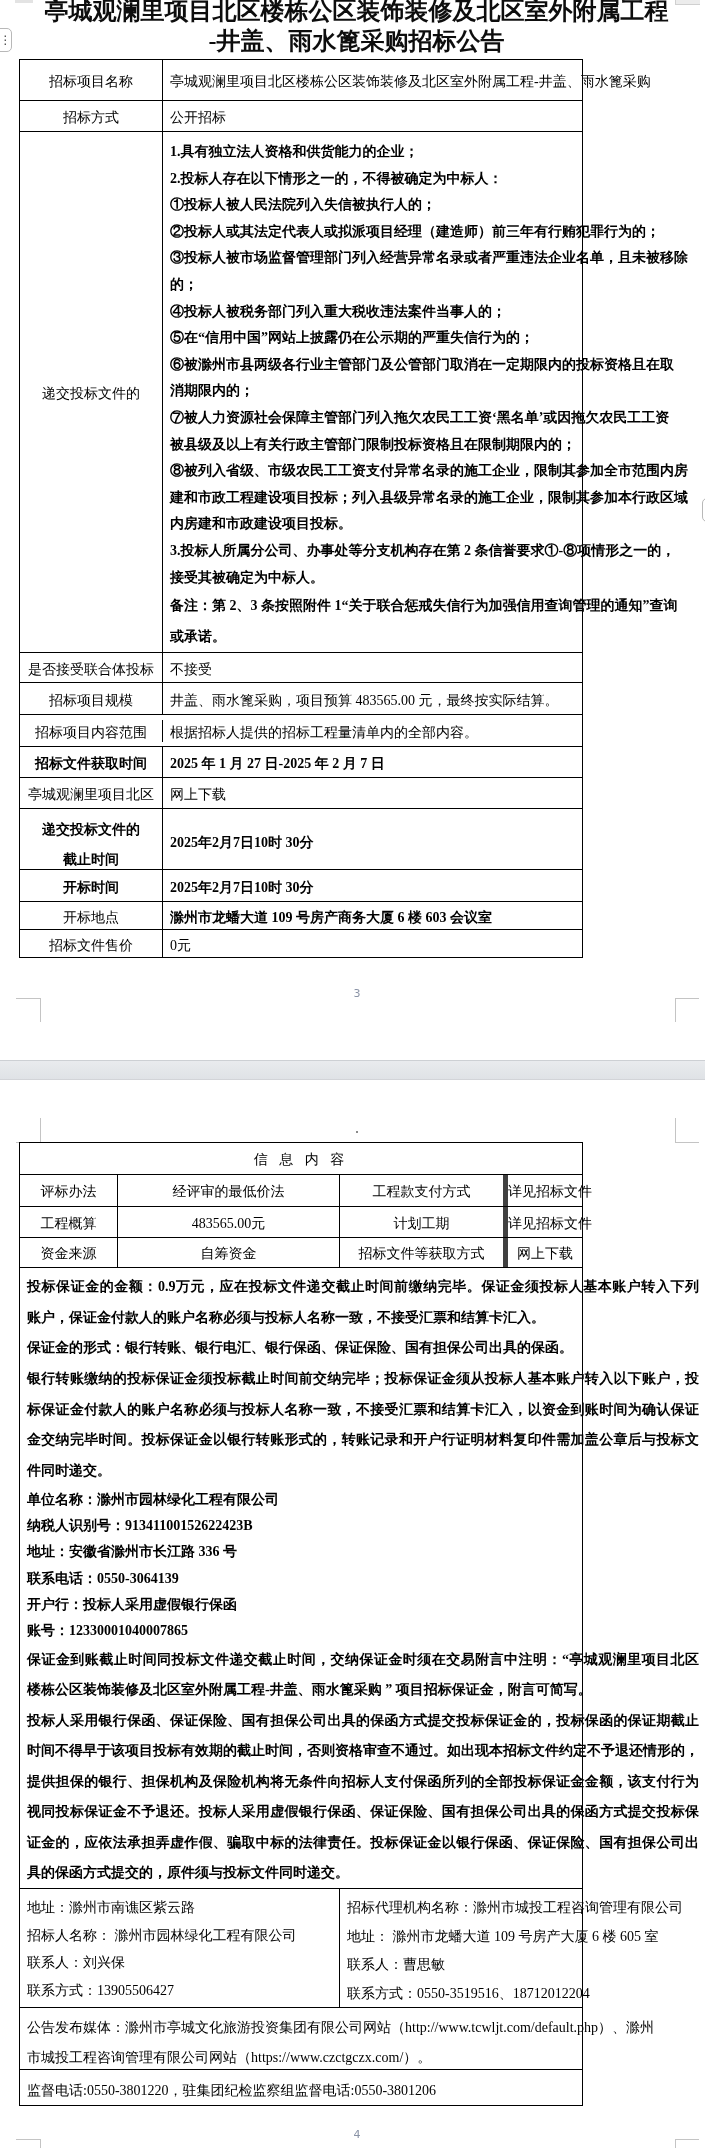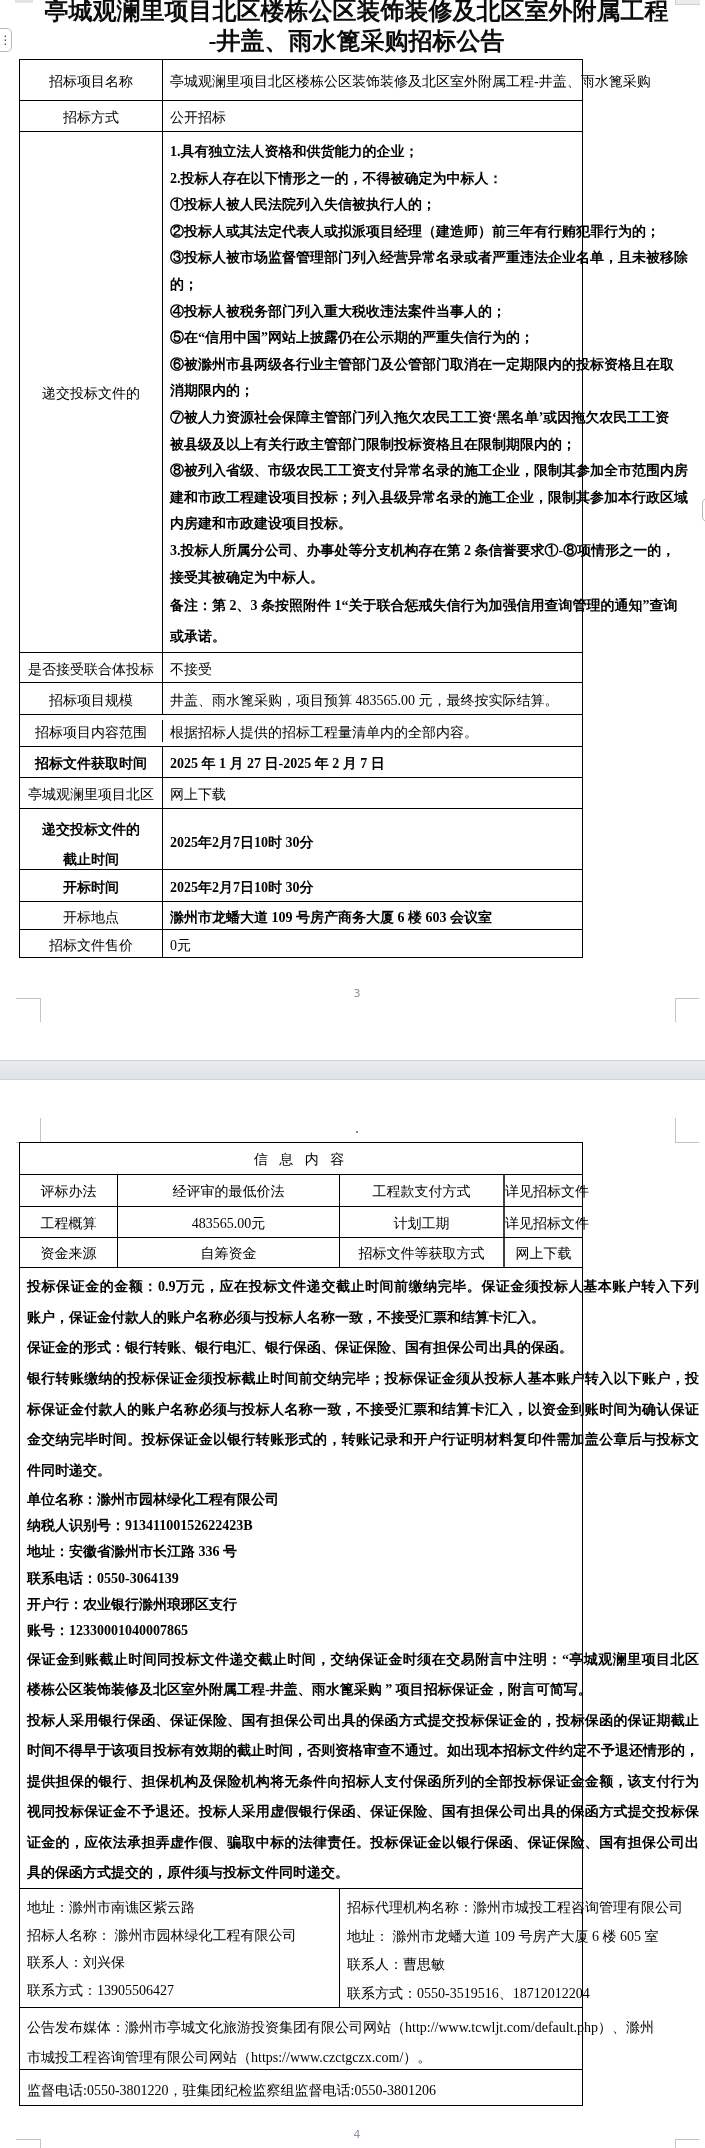--- a/index.html
+++ b/index.html
@@ -19,21 +19,21 @@
   .j{text-align:justify;text-align-last:justify;}
   .ln26{height:26.6px;line-height:26.6px;}
   .ln30{height:30.5px;line-height:30.5px;}
   .lab2{flex-direction:column;justify-content:flex-start;padding-top:6px;}
   .lab2 div{line-height:30px;height:30px;}
   
   .g{display:flex;align-items:center;justify-content:center;text-align:center;white-space:nowrap;padding-top:3px;}
   .c1{flex:none;width:97px;}
   .c2{flex:none;width:222px;border-left:1px solid #000;}
   .c3{flex:none;width:164px;border-left:1px solid #000;}
-  .c4{flex:1;border-left:2px solid #404040;}
+  .c4{flex:1;border-left:5px solid #404040;}
   .hdr{flex:1;display:flex;align-items:center;justify-content:center;letter-spacing:4px;padding-top:2px;}
   .full{flex:1;display:flex;flex-direction:column;padding:4px 5px 0 7px;}
   .la{height:30.7px;line-height:30.7px;}
   .lb{height:26.3px;line-height:26.3px;}
   .lc{height:30.5px;line-height:30.5px;}
   .half-l{flex:none;width:319px;padding:5px 5px 0 7px;}
   .half-l div{height:27.7px;line-height:27.7px;white-space:nowrap;}
   .half-r{flex:1;border-left:1px solid #000;padding:5px 5px 0 7px;}
   .half-r div{height:28.7px;line-height:28.7px;white-space:nowrap;}
   .media{flex:1;padding:5px 5px 0 7px;}
@@ -183,21 +183,21 @@
       <div class="ln la">账户，保证金付款人的账户名称必须与投标人名称一致，不接受汇票和结算卡汇入。</div>
       <div class="ln la">保证金的形式：银行转账、银行电汇、银行保函、保证保险、国有担保公司出具的保函。</div>
       <div class="ln la j">银行转账缴纳的投标保证金须投标截止时间前交纳完毕；投标保证金须从投标人基本账户转入以下账户，投</div>
       <div class="ln la j">标保证金付款人的账户名称必须与投标人名称一致，不接受汇票和结算卡汇入，以资金到账时间为确认保证</div>
       <div class="ln la j">金交纳完毕时间。投标保证金以银行转账形式的，转账记录和开户行证明材料复印件需加盖公章后与投标文</div>
       <div class="ln la">件同时递交。</div>
       <div class="ln lb">单位名称：滁州市园林绿化工程有限公司</div>
       <div class="ln lb">纳税人识别号：91341100152622423B</div>
       <div class="ln lb">地址：安徽省滁州市长江路 336 号</div>
       <div class="ln lb">联系电话：0550-3064139</div>
-      <div class="ln lb">开户行：农业银行滁州琅琊区支行</div>
+      <div class="ln lb">开户行：投标人采用虚假银行保函</div>
       <div class="ln lb">账号：12330001040007865</div>
       <div class="ln lc j">保证金到账截止时间同投标文件递交截止时间，交纳保证金时须在交易附言中注明：“亭城观澜里项目北区</div>
       <div class="ln lc">楼栋公区装饰装修及北区室外附属工程-井盖、雨水篦采购 ” 项目招标保证金，附言可简写。</div>
       <div class="ln lc j">投标人采用银行保函、保证保险、国有担保公司出具的保函方式提交投标保证金的，投标保函的保证期截止</div>
       <div class="ln lc j">时间不得早于该项目投标有效期的截止时间，否则资格审查不通过。如出现本招标文件约定不予退还情形的，</div>
       <div class="ln lc j">提供担保的银行、担保机构及保险机构将无条件向招标人支付保函所列的全部投标保证金金额，该支付行为</div>
       <div class="ln lc j">视同投标保证金不予退还。投标人采用虚假银行保函、保证保险、国有担保公司出具的保函方式提交投标保</div>
       <div class="ln lc j">证金的，应依法承担弄虚作假、骗取中标的法律责任。投标保证金以银行保函、保证保险、国有担保公司出</div>
       <div class="ln lc">具的保函方式提交的，原件须与投标文件同时递交。</div>
     </div>

